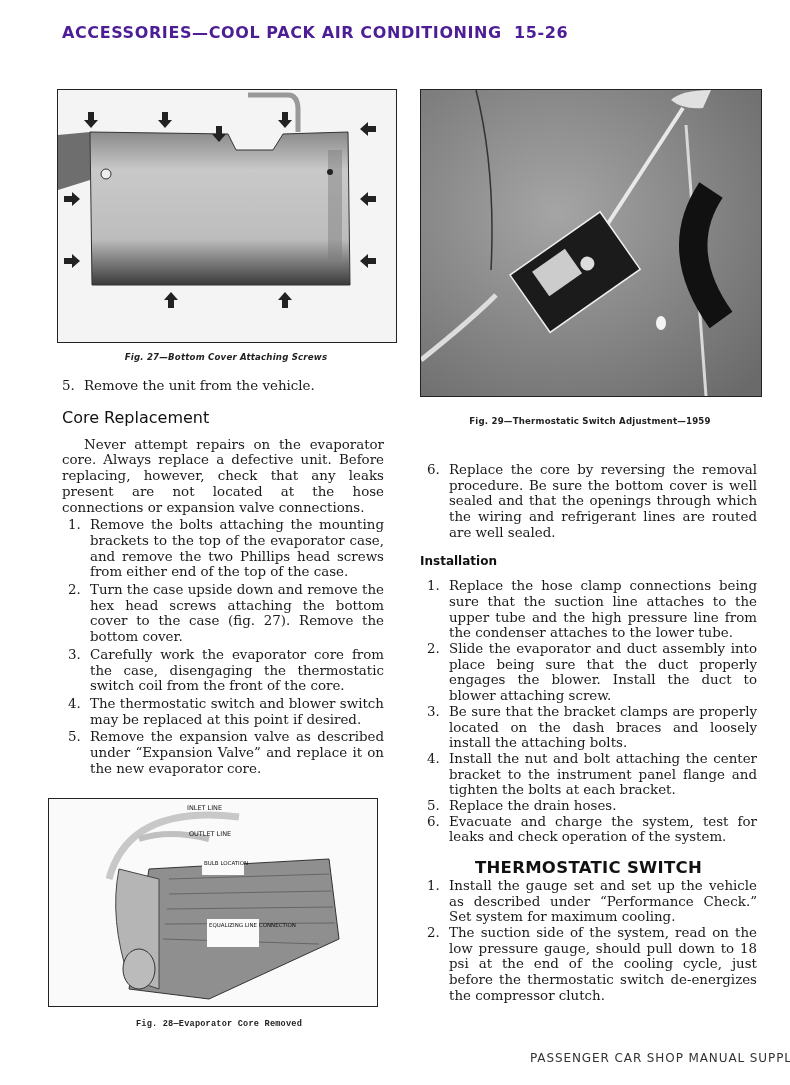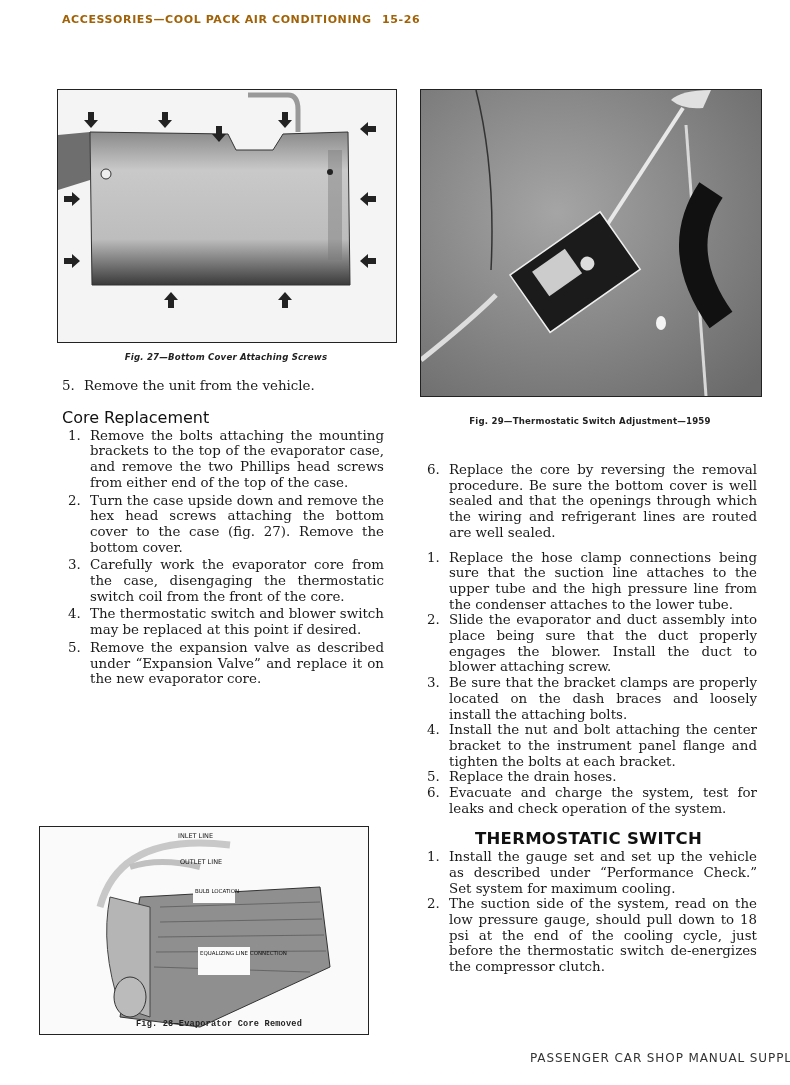--- a/index.html
+++ b/index.html
@@ -3,23 +3,23 @@
 <meta charset="utf-8">
 <style>
   html, body { margin: 0; padding: 0; background: #ffffff; }
   body {
     width: 790px; height: 1085px; position: relative; overflow: hidden;
     color: #1a1a1a;
     font-family: "DejaVu Serif", "Liberation Serif", serif;
   }
 
   .page-header {
-    position: absolute; left: 62px; top: 13px;
+    position: absolute; left: 62px; top: 23px;
     font-family: "DejaVu Sans", "Liberation Sans", sans-serif;
-    font-weight: bold; font-size: 11px; letter-spacing: 0.6px; color: #a16207;
+    font-weight: bold; font-size: 16px; letter-spacing: 0.6px; color: #4c1d95;
     white-space: nowrap;
   }
   .page-header .pg { margin-left: 6px; }
 
   .figure {
     position: absolute; border: 1.5px solid #222; background: #fff; overflow: hidden;
   }
   .figure svg { display: block; width: 100%; height: 100%; }
   .caption {
     position: absolute; text-align: center;
@@ -127,20 +127,21 @@
   <ol class="steps">
     <li>
       <span class="num">5.</span>
       <span class="txt">Remove the unit from the vehicle.</span>
     </li>
   </ol>
 </div>
 
 <div class="col" style="left:62px; top:410px; width:322px;">
   <h2 class="section">Core Replacement</h2>
+  <p class="indent" style="margin-top:11px;">Never attempt repairs on the evaporator core. Always replace a defective unit. Before replacing, however, check that any leaks present are not located at the hose connections or expansion valve connections.</p>
   <ol class="steps" style="margin-top:2px; padding-left:6px;">
     <li>
       <span class="num">1.</span>
       <span class="txt">Remove the bolts attaching the mounting brackets to the top of the evaporator case, and remove the two Phillips head screws from either end of the top of the case.</span>
     </li>
     <li style="margin-top:2px;">
       <span class="num">2.</span>
       <span class="txt">Turn the case upside down and remove the hex head screws attaching the bottom cover to the case (fig. 27). Remove the bottom cover.</span>
     </li>
     <li style="margin-top:2px;">
@@ -151,21 +152,21 @@
       <span class="num">4.</span>
       <span class="txt">The thermostatic switch and blower switch may be replaced at this point if desired.</span>
     </li>
     <li style="margin-top:2px;">
       <span class="num">5.</span>
       <span class="txt">Remove the expansion valve as described under “Expansion Valve” and replace it on the new evaporator core.</span>
     </li>
   </ol>
 </div>
 
-<div class="figure" style="left:39px; top:798px; width:328px; height:207px;margin-top:28px;">
+<div class="figure" style="left:48px; top:798px; width:328px; height:207px;">
   <svg viewBox="0 0 328 207">
     <rect x="0" y="0" width="328" height="207" fill="#fafafa"></rect>
     <path d="M100 70 L280 60 L290 140 L160 200 L80 190 Z" fill="#8f8f8f" stroke="#333"></path>
     <g stroke="#666" stroke-width="1">
       <line x1="120" y1="80" x2="280" y2="75"></line>
       <line x1="120" y1="95" x2="282" y2="92"></line>
       <line x1="118" y1="110" x2="284" y2="108"></line>
       <line x1="116" y1="125" x2="286" y2="124"></line>
       <line x1="114" y1="140" x2="270" y2="145"></line>
     </g>
@@ -186,20 +187,21 @@
 <div class="caption" style="left:55px; top:1019px; width:328px;font-family:Liberation Mono, monospace;">Fig. 28—Evaporator Core Removed</div>
 
 <div class="col" style="left:427px; top:462px; width:330px;">
   <ol class="steps">
     <li>
       <span class="num">6.</span>
       <span class="txt">Replace the core by reversing the removal procedure. Be sure the bottom cover is well sealed and that the openings through which the wiring and refrigerant lines are routed are well sealed.</span>
     </li>
   </ol>
 
+  <h3 class="sub" style="margin-top:13px; margin-left:-7px;">Installation</h3>
 
   <ol class="steps" style="margin-top:9px;">
     <li>
       <span class="num">1.</span>
       <span class="txt">Replace the hose clamp connections being sure that the suction line attaches to the upper tube and the high pressure line from the condenser attaches to the lower tube.</span>
     </li>
     <li>
       <span class="num">2.</span>
       <span class="txt">Slide the evaporator and duct assembly into place being sure that the duct properly engages the blower. Install the duct to blower attaching screw.</span>
     </li>

